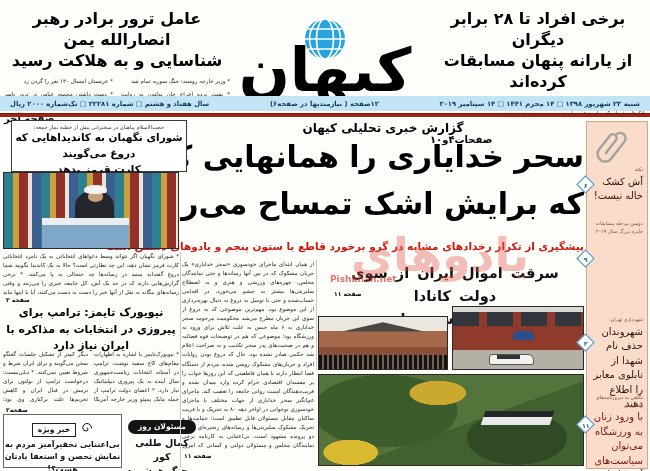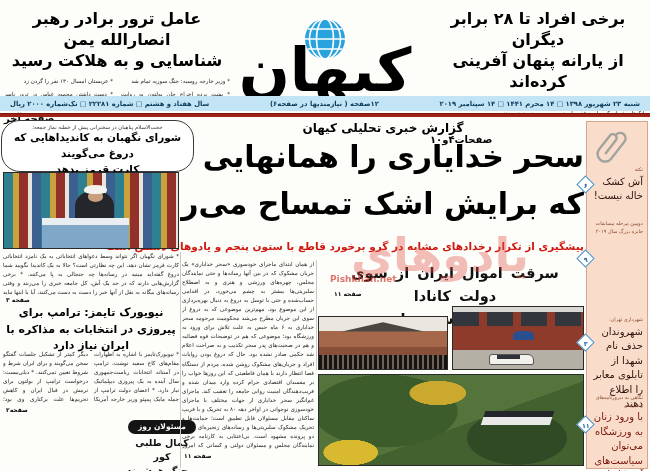--- a/index.html
+++ b/index.html
@@ -94,21 +94,21 @@
   .vr{position:absolute;width:1px;background:#c8c8c4;}
 </style>
 </head>
 <body>
 
 <div id="page">
 
   <div class="abs" style="top:8px;right:4px;width:216px;">
     <div class="mh-headline">
       <div>برخی افراد تا ۲۸ برابر دیگران</div>
-      <div>از یارانه پنهان آفرینی کرده‌اند</div>
+      <div>از یارانه پنهان مسابقات کرده‌اند</div>
     </div>
     <div class="mh-bullets" style="margin-top:5px;height:36px;">
       <div>* کارشناس بانکی: حساب‌های پرسود در بانک‌ها بیش از یک میلیون فقره است</div>
       <div>* وزیر نفت عراق: ایران به دلارهای نفتی ما دست نمی‌زند</div>
 
     </div>
     <div class="mh-pageref" style="text-align:left;margin-top:1px;">صفحات۴و۱۰</div>
   </div>
 
   <div class="abs" style="top:6px;left:232px;width:186px;height:106px;">
@@ -205,38 +205,46 @@
   </div>
   <div id="photo-bldg" class="abs photo" style="top:306px;left:452px;width:132px;height:64px;">
     <div class="roofs"></div>
     <div class="tarp"></div>
     <div class="car"></div>
   </div>
   <div id="photo-aerial" class="abs photo" style="top:374px;left:318px;width:266px;height:92px;">
     <div class="bldg"></div>
   </div>
 
-  <div id="panahian-box" class="abs" style="top:120px;left:1px;width:193px;height:52px;border-radius:19px;">
+  <div id="panahian-box" class="abs" style="top:120px;left:11px;width:176px;height:52px;">
     <div class="pan-kicker">حجت‌الاسلام پناهیان در سخنرانی پیش از خطبه نماز جمعه:</div>
     <div class="pan-h">شورای نگهبان به کاندیداهایی که دروغ می‌گویند</div>
     <div class="pan-h">کارت قرمز بدهد</div>
   </div>
   <div id="photo-prayer" class="abs photo" style="top:172px;left:3px;width:176px;height:77px;">
     <div class="figure"></div>
     <div class="face"></div>
     <div class="turban"></div>
     <div class="podium"></div>
   </div>
   <div class="abs body-text" style="top:252px;left:3px;width:176px;height:46px;">* شورای نگهبان اگر نتواند وسط دعواهای انتخاباتی به یک نامزد انتخاباتی کارت قرمز نشان دهد، این چه نظارتی است؟ حالا به یک کاندیدا بگویید شما دروغ گفته‌اید ببینید در رسانه‌ها چه جنجالی به پا می‌کنند. * برخی گزارش‌هایی دارند که در حد یک آش، کل جامعه خبری را می‌زنند و وقتی رسانه‌های بیگانه به نقل از آنها خبر را دست به دست می‌کنند، آیا با اینها نباید برخورد شود؟ * کسانی که در حد نمایندگی مجلس سند توان‌بخشی و تعهد نوشتند و از ایران آمد، آیا شورای نگهبان و قوه قضائیه با کسانی که این گونه به مردم دروغ می‌گویند برخورد می‌کند؟ * کسانی که طرفدار محبت هستند ولی می‌بینند کسی که در دفاع از عدالت صحبت می‌کند متعلق به یک قطب دیگر است، شروع به صحبت کردن علیه او می‌کنند.</div>
   <div class="abs pageref-sm" style="top:296px;left:6px;">صفحه ۳</div>
 
   <div class="abs nyt-h" style="top:305px;left:3px;width:176px;">نیویورک تایمز: ترامپ برای پیروزی در انتخابات به مذاکره با ایران نیاز دارد</div>
   <div class="abs body-text two-col" style="top:350px;left:3px;width:176px;height:58px;">* نیویورک‌تایمز با اشاره به اظهارات مقام‌های کاخ سفید نوشت، ترامپ در آستانه انتخابات ریاست‌جمهوری سال آینده به یک پیروزی دیپلماتیک نیاز دارد. * اعضای دولت ترامپ از جمله مایک پمپئو وزیر خارجه آمریکا دیگر کمتر از تشکیل جلسات گفتگو سخن می‌گویند و برای ایران شرط و شروط تعیین نمی‌کنند. * دیلی‌بیست: درخواست ترامپ از بولتون برای نرمش در قبال ایران و کاهش تحریم‌ها علت برکناری وی بود؛ بولتون با طرح ملاقات ترامپ و روحانی در نیویورک به شدت مخالفت کرده بود.</div>
   <div class="abs pageref-sm" style="top:406px;left:6px;">صفحه۲</div>
 
+  <div id="special-box" class="abs center-txt" style="top:414px;left:3px;width:119px;height:54px;">
+    <svg width="12" height="12" viewBox="0 0 24 24" style="vertical-align:middle;">
+      <path d="M12 12 a2 2 0 0 1 2 2 a4 4 0 0 1 -4 4 a6.5 6.5 0 0 1 -6.5 -6.5 A8.5 8.5 0 0 1 12 3 a9 9 0 0 1 9 9" stroke="#111" stroke-width="2" fill="none" stroke-linecap="round"></path>
+    </svg>
+    <span class="special-label">خبر ویژه</span>
+    <div class="special-h">بی‌اعتنایی تحقیرآمیز مردم به نمایش تحصن و استعفا یادتان هست؟!</div>
+    
+  </div>
 
   <div class="abs center-txt" style="top:414px;left:126px;width:72px;height:54px;">
     <span class="note-pill">مسئولان روز</span>
     <div class="note-h">
       <div>کمال طلبی کور</div>
       <div>و جنگ هوشمند دشمن</div>
     </div>
     
   </div>
 

